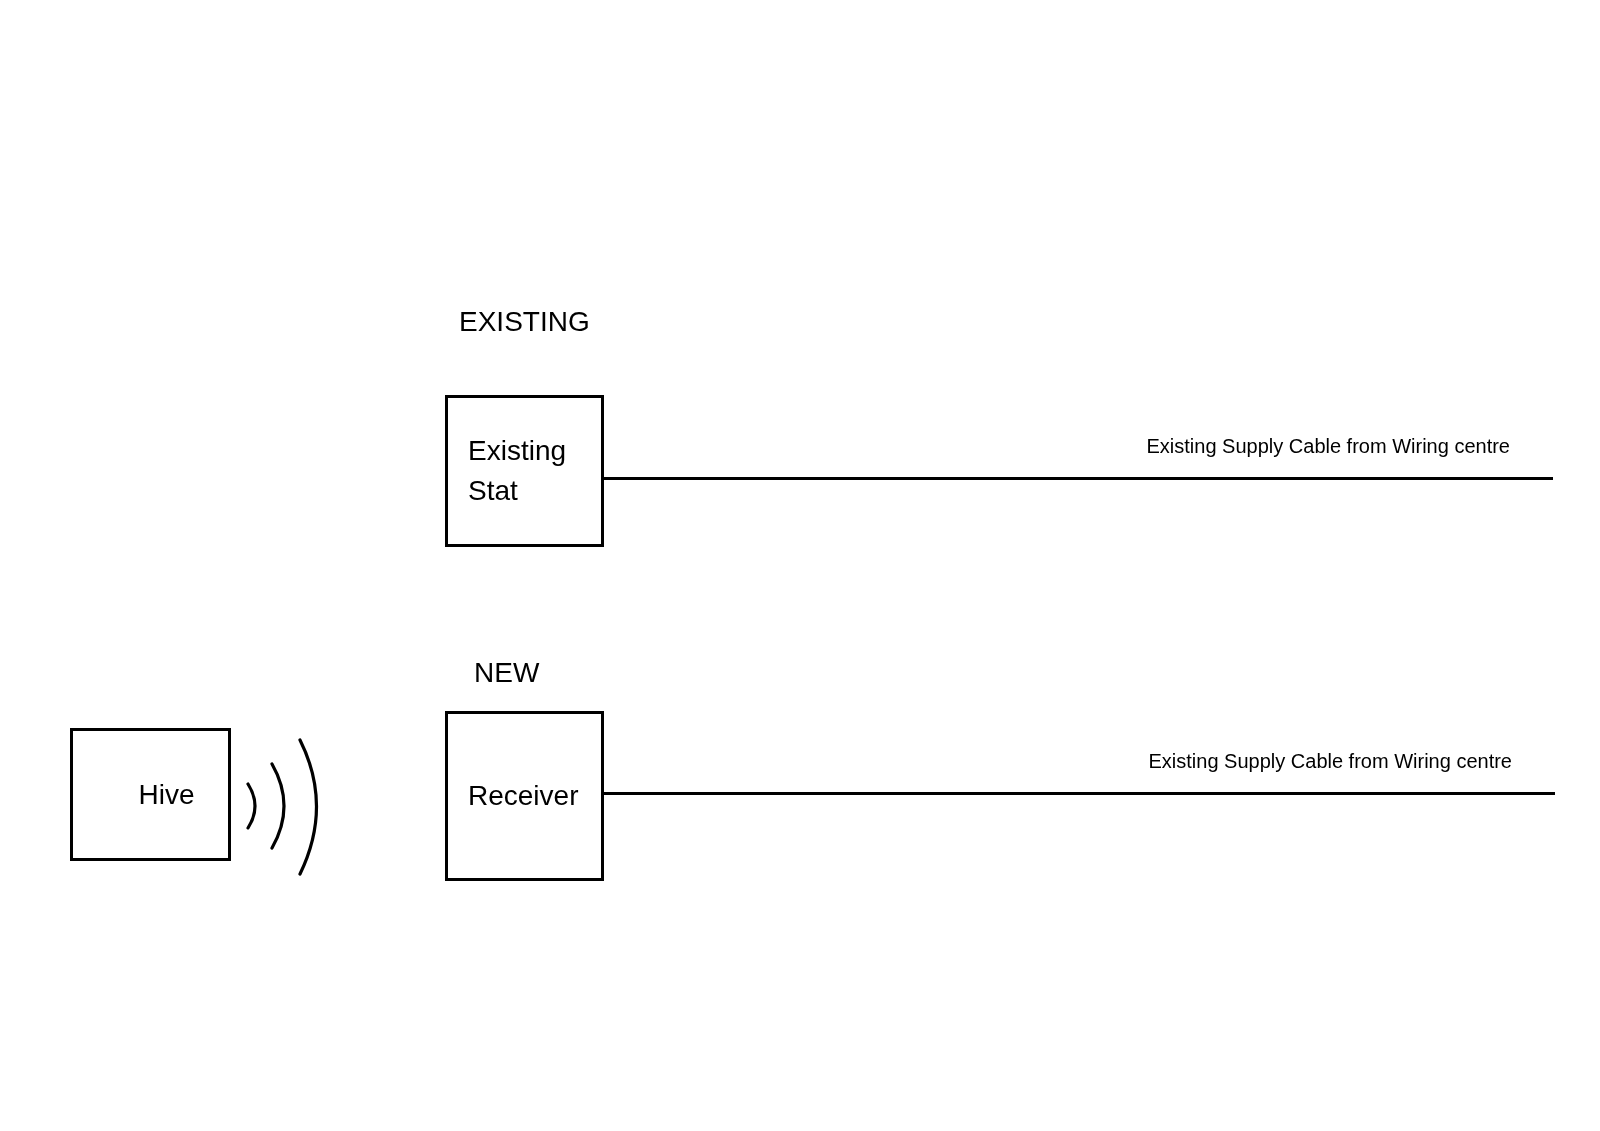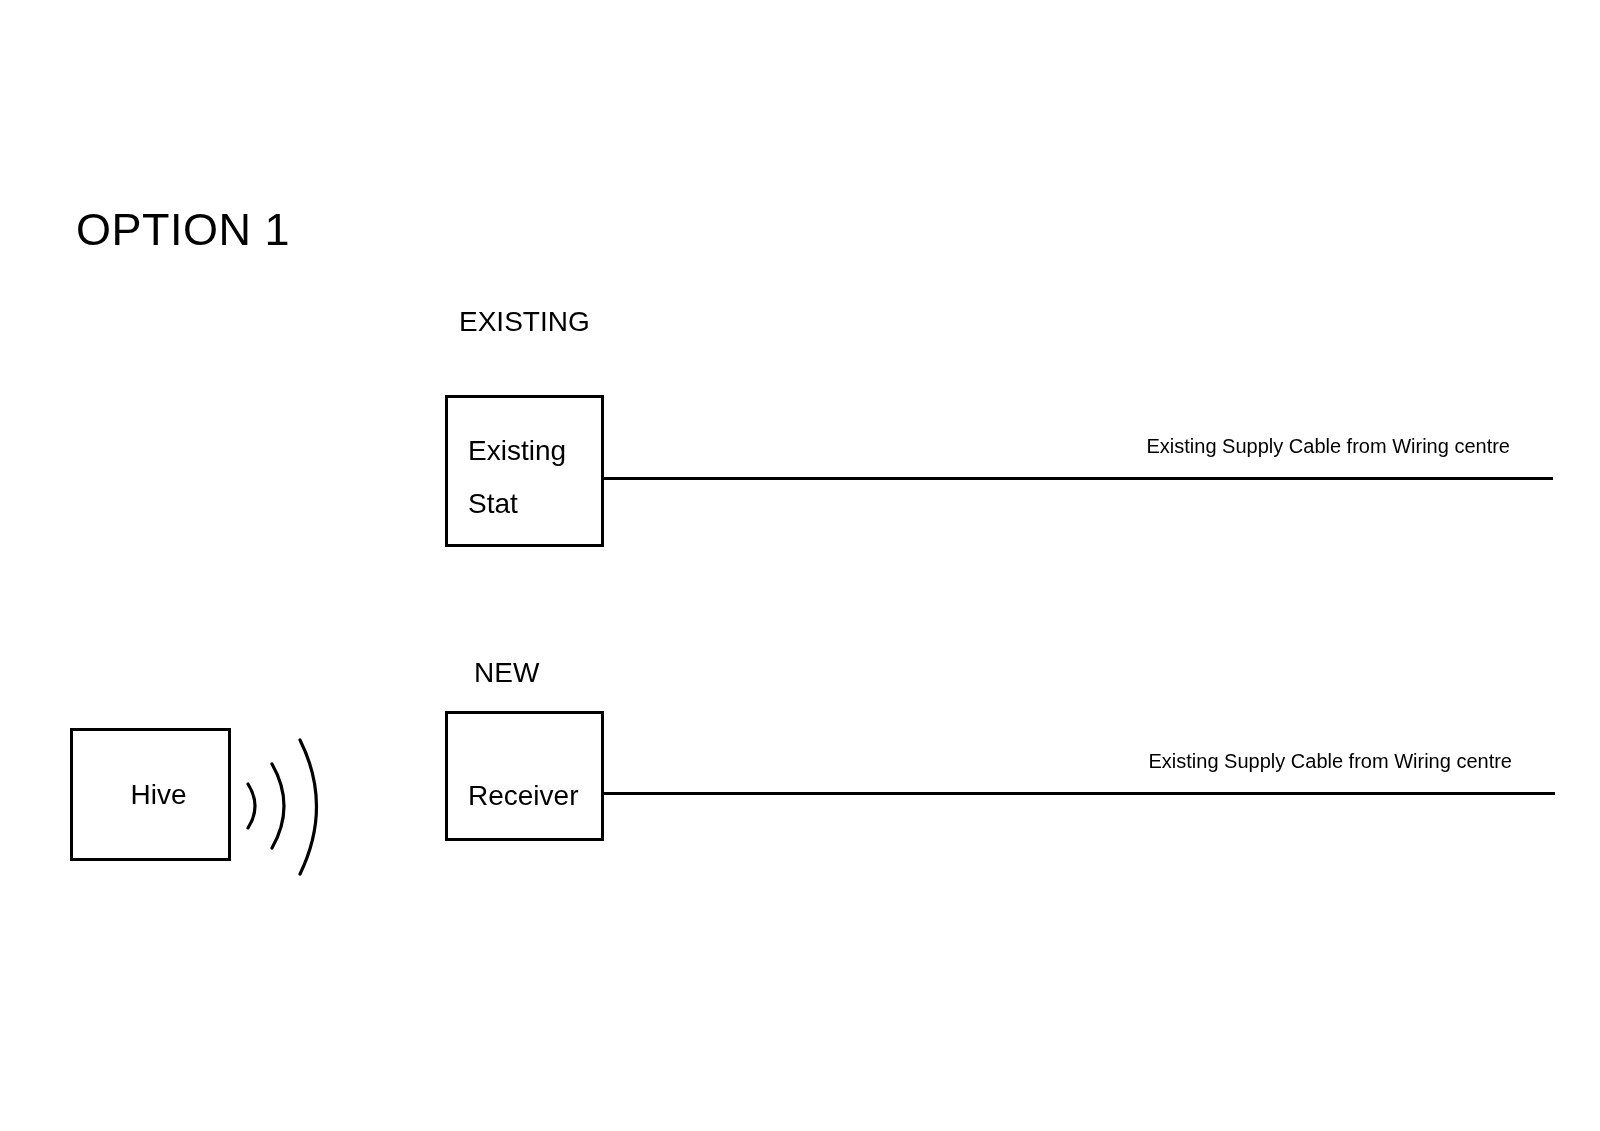--- a/index.html
+++ b/index.html
@@ -60,21 +60,21 @@
   .box-existing-stat {
     left: 445px;
     top: 395px;
     width: 159px;
     height: 152px;
   }
   .box-receiver {
     left: 445px;
     top: 711px;
     width: 159px;
-    height: 130px;
+    height: 170px;
     padding-left: 23px;
   }
   .box-hive {
     left: 70px;
     top: 728px;
     width: 161px;
     height: 133px;
   }
 
   .box-label {
@@ -84,30 +84,29 @@
     white-space: nowrap;
   }
   
   .label-existing-stat {
     left: 20px;
     top: 33px;
     text-align: left;
   }
   .label-existing-stat .line2 {
     display: block;
-    margin-top: 13px;
   }
   
   .label-receiver {
     left: 20px;
     top: 62px;
   }
   
   .label-hive {
-    left: 8px;
+    left: 16px;
     top: 0;
     width: 100%;
     height: 100%;
     display: flex;
     align-items: center;
     justify-content: center;
     line-height: 1;
   }
 
   
@@ -156,21 +155,20 @@
   }
   .wireless-waves svg {
     display: block;
   }
 </style>
 </head>
 <body>
 
 <div id="canvas">
 
-  <div class="title">OPTION 1</div>
 
   <div class="caption caption-existing">EXISTING</div>
 
   <div class="box box-existing-stat">
     <div class="box-label label-existing-stat">
       <span>Existing</span>
       <span class="line2">Stat</span>
     </div>
   </div>
 

